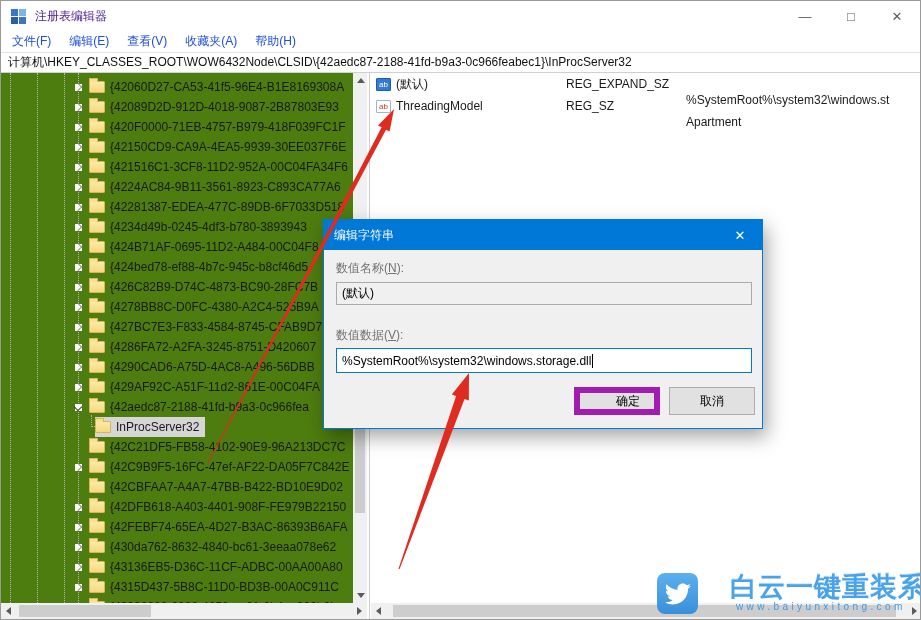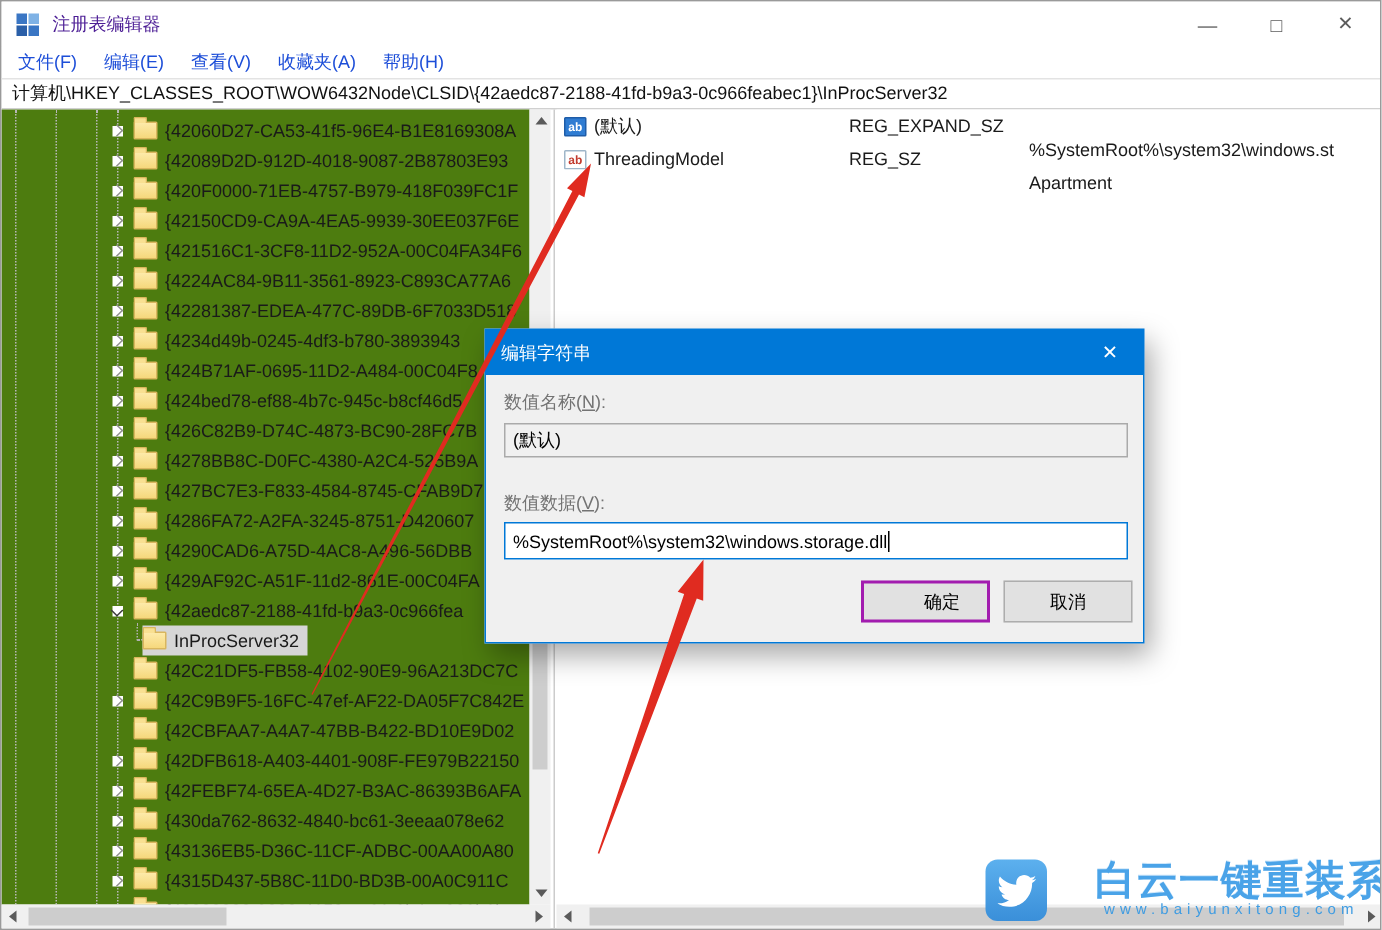--- a/index.html
+++ b/index.html
@@ -60,39 +60,39 @@
   
   .listpane { position:absolute; left:370px; top:0; width:551px; height:530px; overflow:hidden; background:#fff; }
   .lheader { display:flex; height:22px; align-items:center; border-bottom:1px solid #ededed; color:#333; }
   .hcell { padding-left:8px; height:22px; line-height:22px; border-right:1px solid #e2e2e2; }
   .hcell.name { width:187px; } .hcell.type { width:120px; } .hcell.data { flex:1; border-right:none; }
   .lrow { display:flex; height:22px; align-items:center; white-space:nowrap; }
   .lcell { overflow:hidden; }
   .lcell.name { width:187px; padding-left:5px; display:flex; align-items:center; }
   .lcell.type { width:120px; padding-left:8px; }
   .lcell.data { flex:1; padding-left:8px;margin-top:31px; }
-  .abicon { width:15px; height:13px; margin-right:5px; font-size:8px; font-weight:bold;
+  .abicon { width:15px; height:13px; margin-right:5px; font-size:8px; font-weight:normal;
     display:flex; align-items:center; justify-content:center; border-radius:1px; flex:none; }
   .abicon.ab-blue { background:#2f7cd2; color:#fff; border:1px solid #1e5ca8; }
   .abicon.ab-red  { background:#fff; color:#c23b2e; border:1px solid #9fb6c9; }
   
   .dialog { position:absolute; left:322px; top:218px; width:440px; height:210px;
     background:#f0f0f0; border:1px solid #0078d7; box-shadow:4px 8px 18px rgba(0,0,0,.35); z-index:10; }
   .dtitle { height:30px; background:#0078d7; color:#fff; display:flex; align-items:center; padding-left:10px; }
   .dclose { margin-left:auto; width:44px; height:30px; display:flex; align-items:center; justify-content:center; color:#fff; font-size:13px; }
   .dlabel { position:absolute; left:12px; color:#737373; }
   .mnem { text-decoration:underline; }
   .ro-input { position:absolute; left:12px; width:416px; height:23px; background:#f0f0f0;
     border:1px solid #aaaaaa; display:flex; align-items:center; padding-left:5px; color:#000; }
   .focus-input { position:absolute; left:12px; width:416px; height:25px; background:#fff;
     border:1px solid #0078d7; display:flex; align-items:center; padding-left:5px; color:#000; white-space:nowrap; overflow:hidden; }
   .caret { display:inline-block; width:1px; height:14px; background:#000; margin-left:1px; }
   .dbtn { position:absolute; width:86px; height:28px; background:#e1e1e1; border:1px solid #adadad;
     display:flex; align-items:center; justify-content:center; color:#000; }
-  .dbtn.primary { border:2px solid #a21caf;padding-left:22px; }
+  .dbtn.primary { border:6px solid #a21caf;padding-left:22px; }
   
   .overlay { position:absolute; left:0; top:0; width:921px; height:620px; z-index:20; pointer-events:none; }
   
   .watermark { position:absolute; left:656px; top:572px; width:260px; height:44px; z-index:30; display:flex;gap:28px; }
   .wm-logo { width:41px; height:41px; border-radius:8px; background:linear-gradient(#5cb0ee,#3a8fd9);
     display:flex; align-items:center; justify-content:center; flex:none; }
   .wm-text { margin-left:4px; }
   .wm-brand { font-size:27px; font-weight:bold; color:#4aa3e8; letter-spacing:1px; line-height:28px;
     text-shadow:0 1px 0 #fff, 0 -1px 0 #cfe7fa; white-space:nowrap; }
   .wm-url { font-size:10px; color:#3f9ce2; letter-spacing:3.4px; margin-left:6px; white-space:nowrap; }

